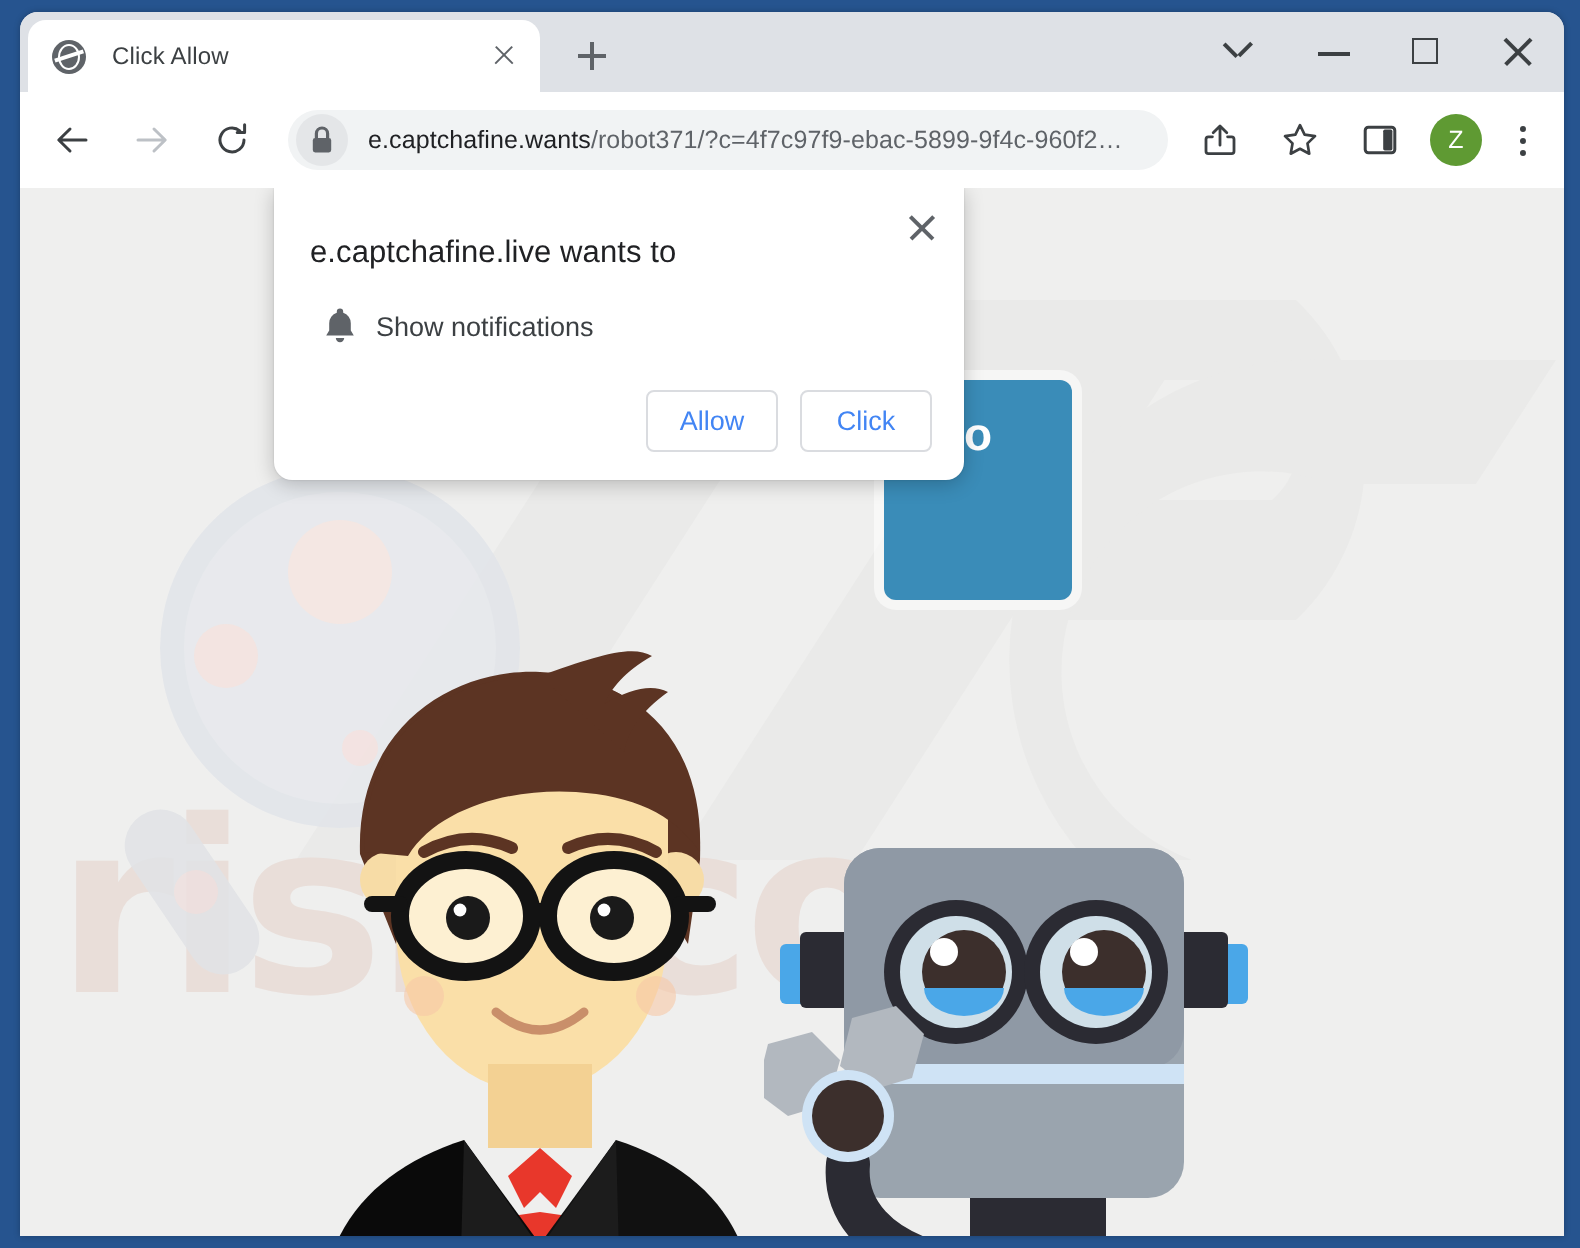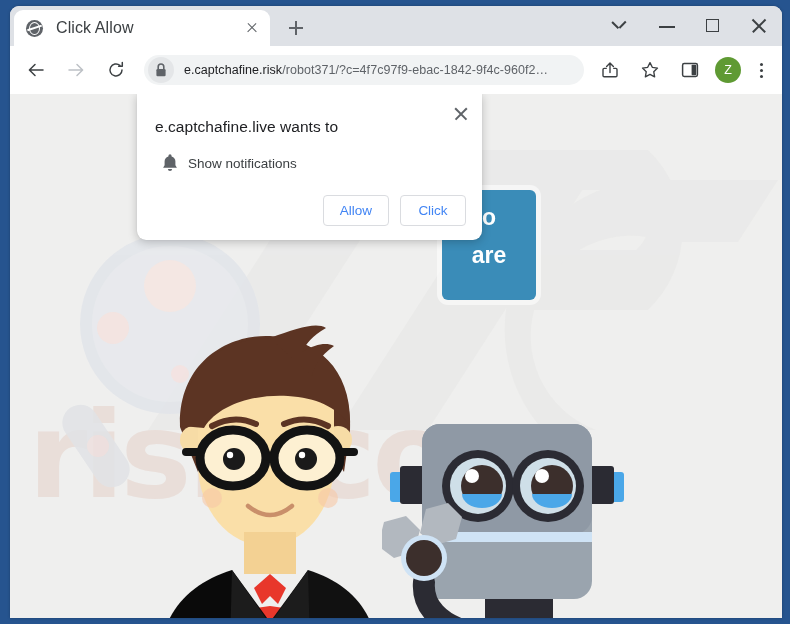--- a/index.html
+++ b/index.html
@@ -75,21 +75,21 @@
   #tab-favicon::after {
     content: "";
     position: absolute;
     left: 1px; top: 7px;
     width: 15px; height: 1.6px;
     background: #ffffff;
     transform: rotate(-18deg);
   }
   #tab-title {
     margin-left: 13px;
-    font-size: 16px;
+    font-size: 12px;
     color: #3c4043;
     white-space: nowrap;
     overflow: hidden;
     flex: 1;
     letter-spacing: .1px;
   }
   #tab-close {
     width: 24px; height: 24px;
     margin-right: 6px;
     position: relative;
@@ -422,21 +422,21 @@
         </svg>
       </div>
 
       <div id="omnibox">
         <span id="lock-pill">
           <svg width="26" height="26" viewBox="0 0 26 26">
             <rect x="8.4" y="12" width="9.2" height="7.2" rx="1.2" fill="#5f6368"></rect>
             <path d="M10.2 12 v-2.2 a2.8 2.8 0 0 1 5.6 0 V12" fill="none" stroke="#5f6368" stroke-width="1.6"></path>
           </svg>
         </span>
-        <span id="omnibox-url"><span>e.captchafine.risk</span><span class="path">/robot371/?c=4f7c97f9-ebac-1842-9f4c-960f2…</span></span>
+        <span id="omnibox-url"><span>e.captchafine.wants</span><span class="path">/robot371/?c=4f7c97f9-ebac-5899-9f4c-960f2…</span></span>
       </div>
 
       <div class="tb-btn">
         <svg width="20" height="20" viewBox="0 0 20 20">
           <path d="M6.2 8.4 H4.2 a1.2 1.2 0 0 0 -1.2 1.2 v6 a1.2 1.2 0 0 0 1.2 1.2 h11.6 a1.2 1.2 0 0 0 1.2 -1.2 v-6 a1.2 1.2 0 0 0 -1.2 -1.2 h-2" fill="none" stroke="#3c4043" stroke-width="1.4" stroke-linecap="round"></path>
           <path d="M10 12.6 V3.2 M6.6 6.4 L10 3 L13.4 6.4" fill="none" stroke="#3c4043" stroke-width="1.4" stroke-linecap="round" stroke-linejoin="round"></path>
         </svg>
       </div>
 
       <div class="tb-btn">
@@ -478,21 +478,20 @@
         <circle cx="120" cy="100" r="78" fill="#e7e9ed"></circle>
         <circle cx="120" cy="62" r="26" fill="#fae4de" opacity=".75"></circle>
         <circle cx="63" cy="104" r="16" fill="#fadfd8" opacity=".7"></circle>
         <circle cx="130" cy="150" r="9" fill="#fadfd8" opacity=".65"></circle>
         <circle cx="186" cy="126" r="8" fill="#fadfd8" opacity=".6"></circle>
         <circle cx="48" cy="222" r="11" fill="#fadfd8" opacity=".55"></circle>
       </svg>
 
       <div id="cta-box">
         <div>o</div>
-        <div>are</div>
       </div>
 
       <svg id="robot" viewBox="0 0 360 310">
 
         <path d="M100 45 V10" stroke="#4aa7e8" stroke-width="5" fill="none"></path>
         <path d="M170 45 V10" stroke="#4aa7e8" stroke-width="5" fill="none"></path>
         <path d="M96 45 V10" stroke="#2b2b33" stroke-width="5" fill="none"></path>
         <path d="M166 45 V10" stroke="#2b2b33" stroke-width="5" fill="none"></path>
 
         <rect x="8" y="58" width="24" height="30" rx="3" fill="#4aa7e8"></rect>

